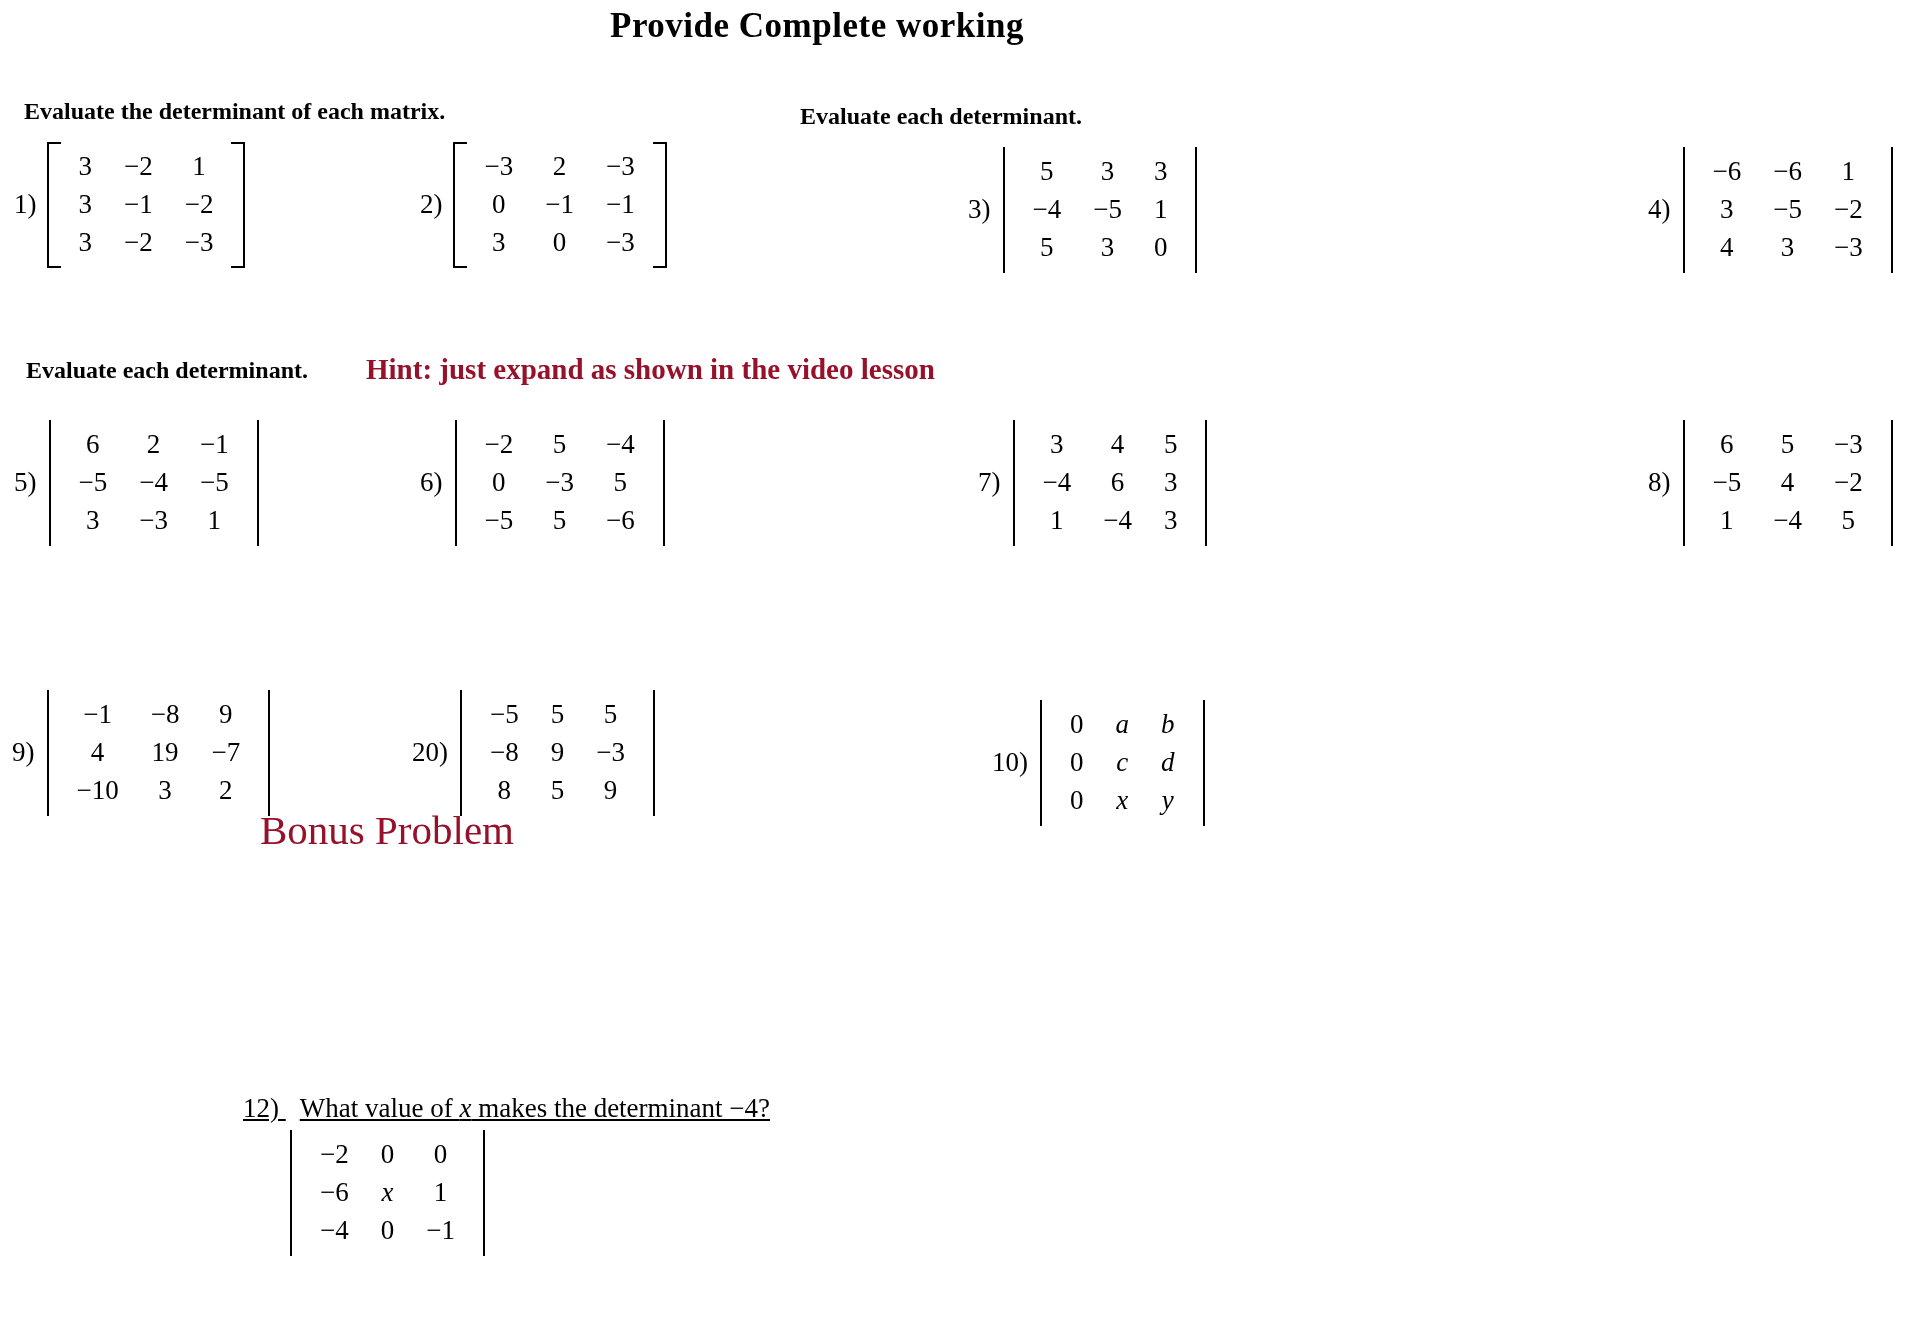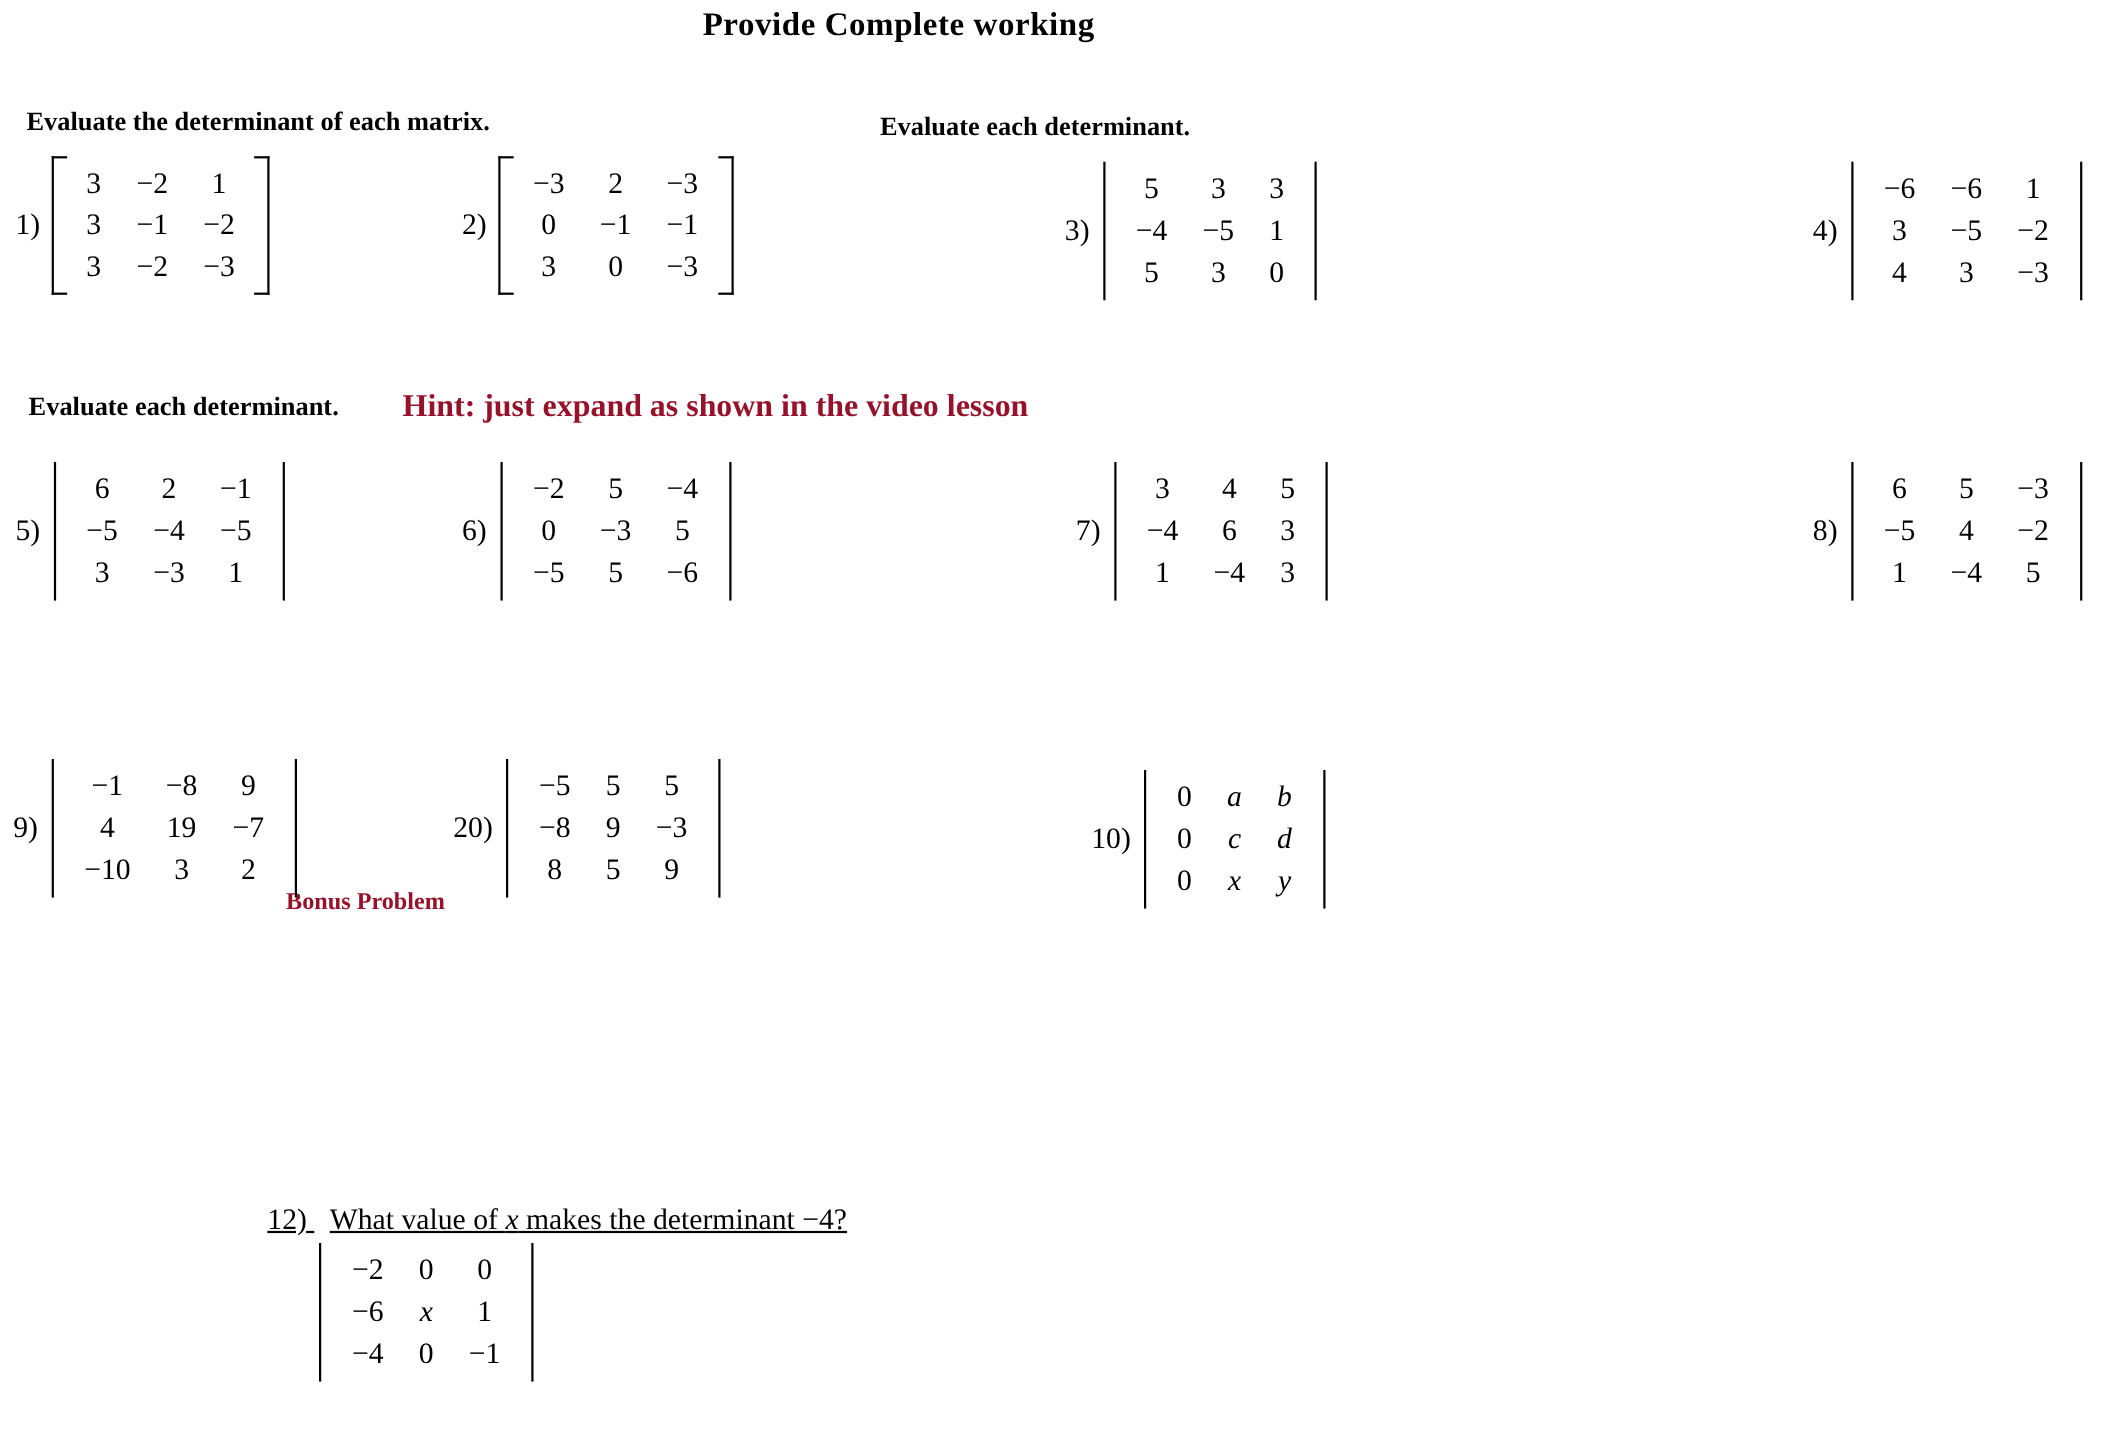--- a/index.html
+++ b/index.html
@@ -15,21 +15,21 @@
     color: #000000;
     overflow: hidden;
   }
 
   .page-title {
     position: absolute;
     top: 6px;
     left: 0;
     width: 1634px;
     text-align: center;
-    font-size: 30px;
+    font-size: 35px;
     font-weight: bold;
     letter-spacing: 0.5px;
   }
 
   .section-label {
     position: absolute;
     font-size: 24px;
     font-weight: bold;
     white-space: nowrap;
   }
@@ -38,22 +38,22 @@
     position: absolute;
     font-size: 29px;
     font-weight: bold;
     color: #96112a;
     white-space: nowrap;
     margin-left: 26px;
   }
 
   .bonus-label {
     position: absolute;
-    font-size: 22px;
-    font-weight: bold;
+    font-size: 41px;
+    font-weight: normal;
     color: #96112a;
     white-space: nowrap;
   }
 
   
   .problem {
     position: absolute;
     display: flex;
     align-items: center;
   }

